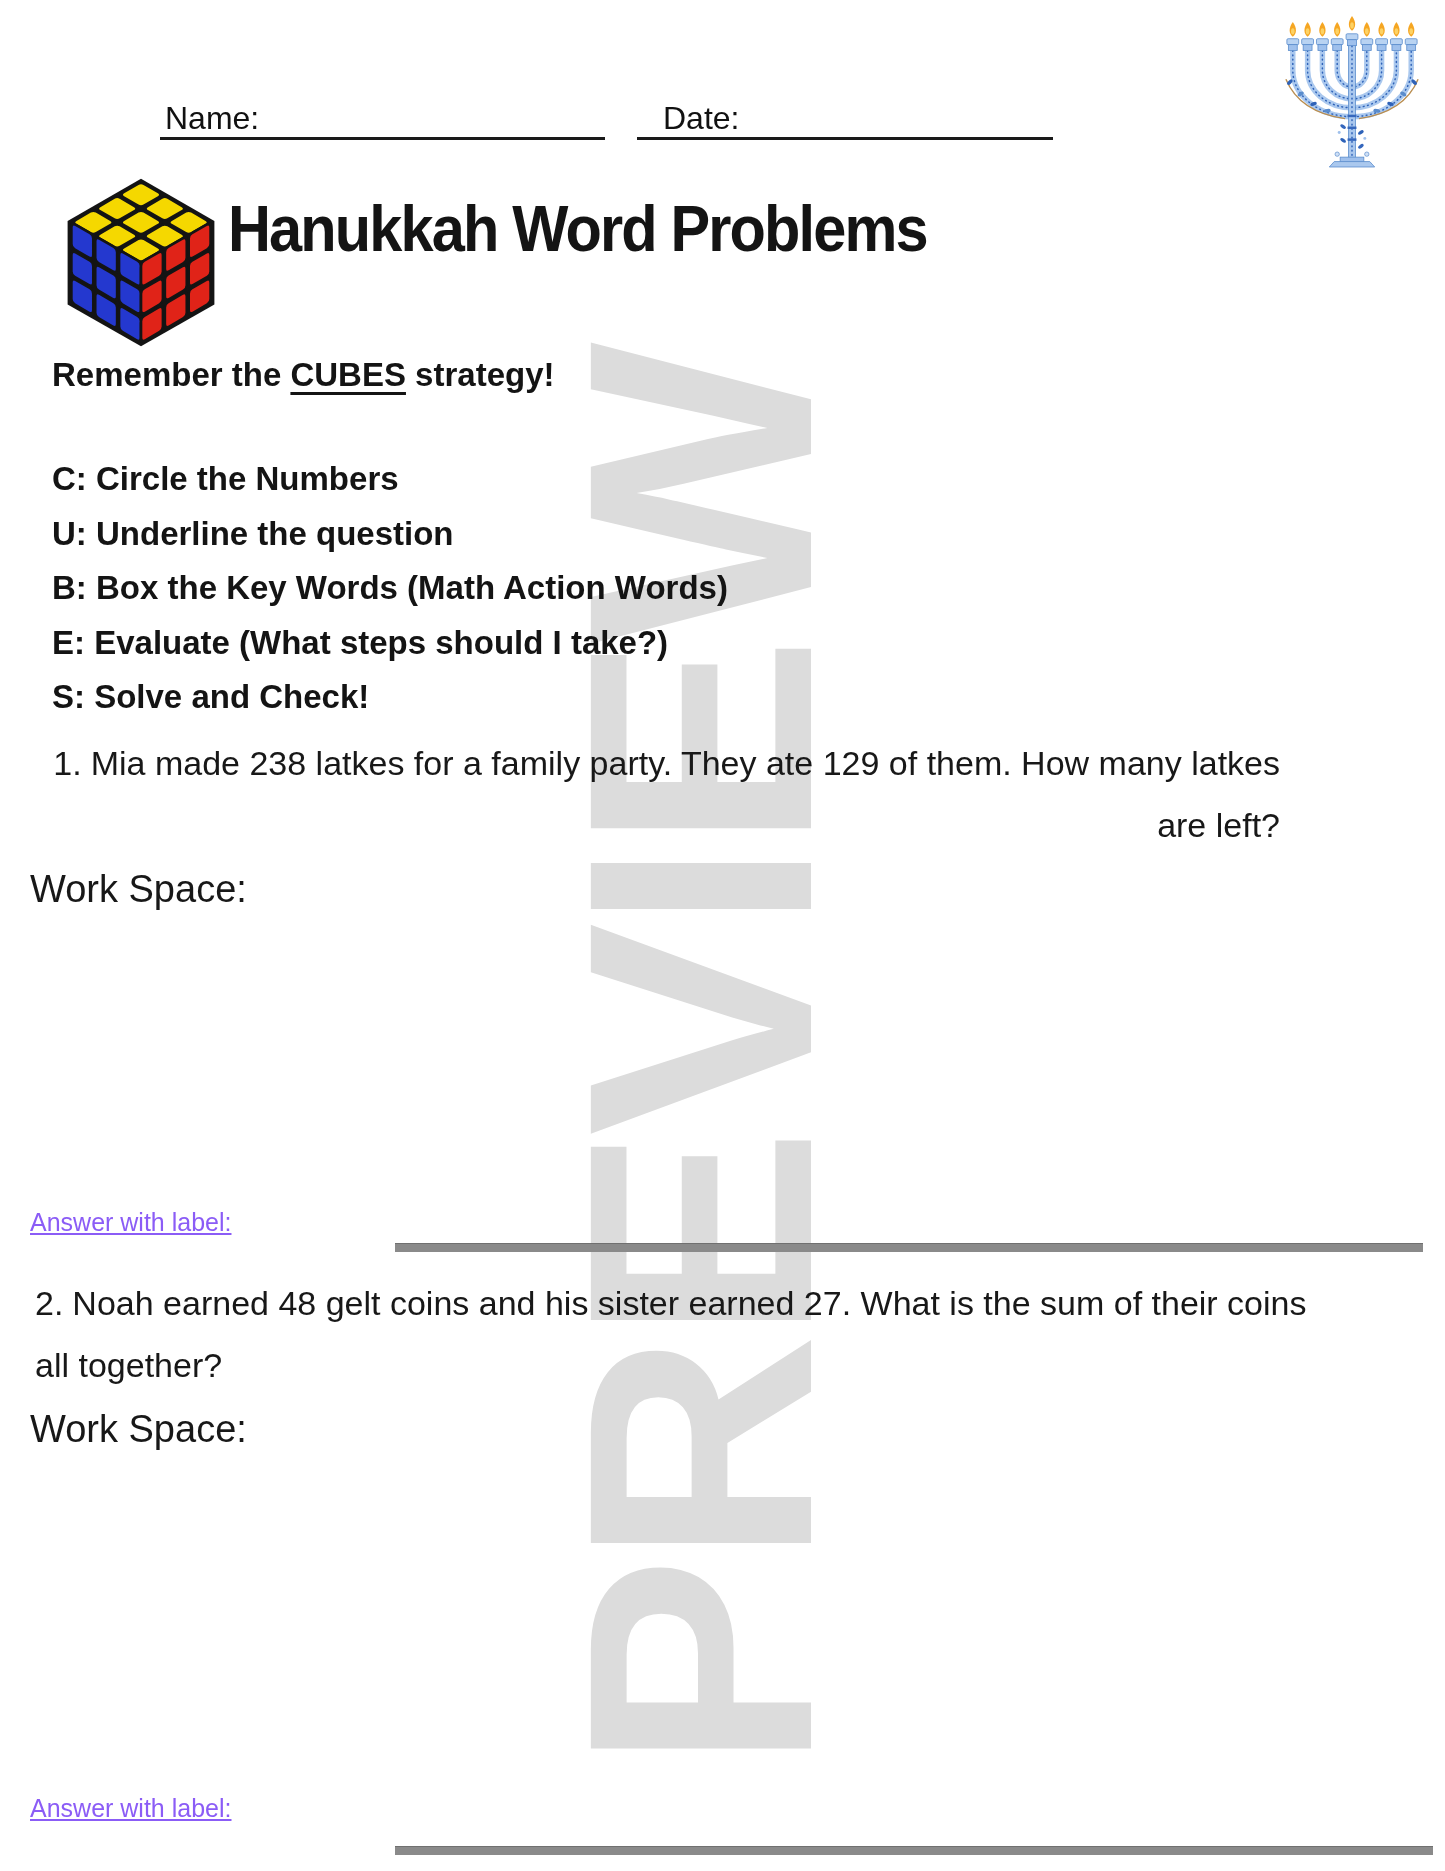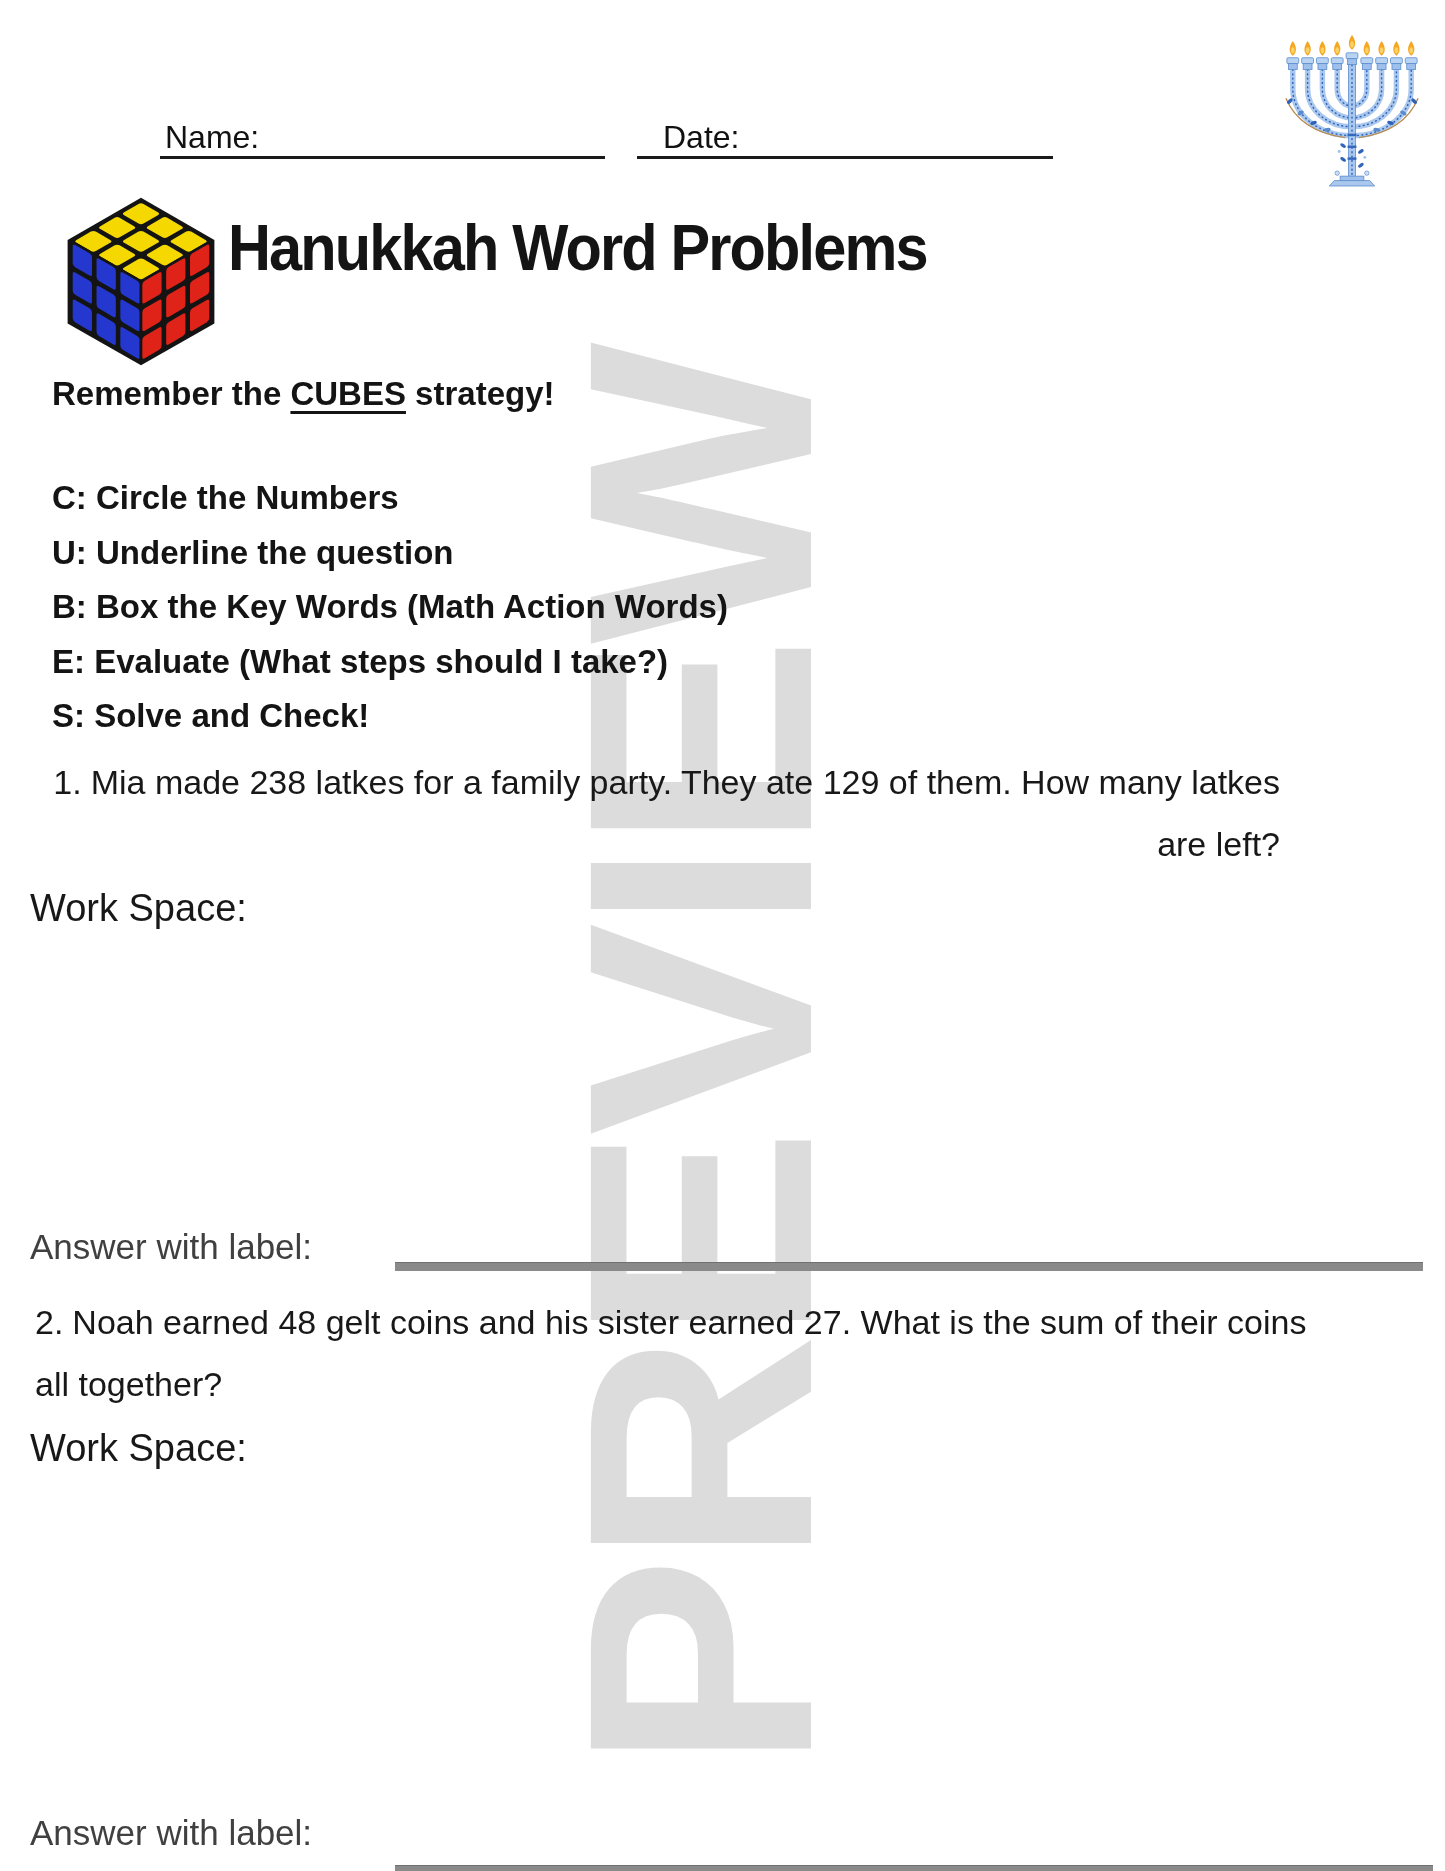--- a/index.html
+++ b/index.html
@@ -10,39 +10,39 @@
   }
   .abs{position:absolute;}
   
   .watermark{
     position:absolute; left:-55px; top:890px; width:1510px; height:340px;
     line-height:340px; text-align:center;
     transform:rotate(-90deg);
     font-size:320px; font-weight:700; letter-spacing:-8px;
     color:#dcdcdc; z-index:0; user-select:none; white-space:nowrap;
   }
-  .content{position:absolute; inset:0; z-index:1;margin-top:19px;}
+  .content{position:absolute; inset:0; z-index:1;}
   
   .hdr-label{font-size:32px; color:#111;}
   .fill-line{background:#1a1a1a; height:3px;}
   
   .title{
     font-size:64px; font-weight:700; letter-spacing:-2px;
     transform:scaleX(0.93); transform-origin:left top; white-space:nowrap;
   }
   
   .remember{font-size:33px; font-weight:700; white-space:nowrap;}
   .remember .kw{text-decoration:underline; text-underline-offset:6px; text-decoration-thickness:3px;}
   .strategy-list{font-size:33px; font-weight:700; line-height:54.5px; white-space:nowrap;}
   
   .problem{font-size:34px; line-height:62px; color:#181818;}
   .problem .pnum{margin-right:9px;}
   .hang{padding-left:32px; text-indent:-32px;}
   .ws-label{font-size:38px; color:#181818; white-space:nowrap;text-align:center;}
-  .ans-label{font-size:35px; color:#404040; white-space:nowrap;}
+  .ans-label{font-size:25px; color:#8b5cf6; white-space:nowrap;text-decoration:underline;}
   .ans-line{background:#8a8a8a; height:8px; border-top:1px solid #707070;}
 </style>
 </head>
 <body>
 
 <div class="page">
 
   <div class="watermark">PREVIEW</div>
 
   <div class="content">

